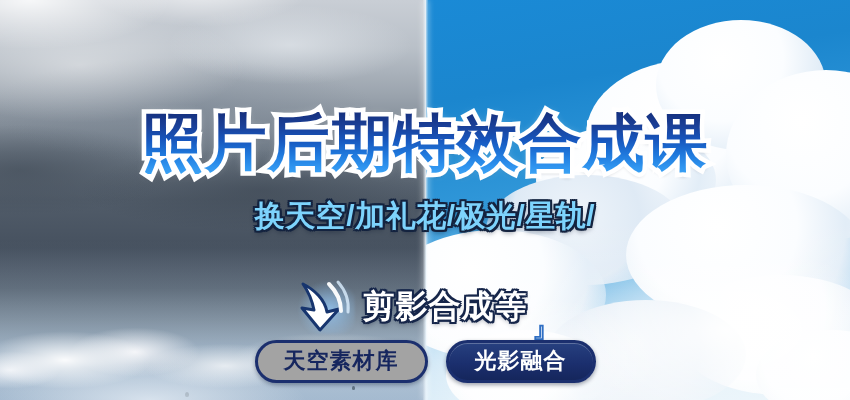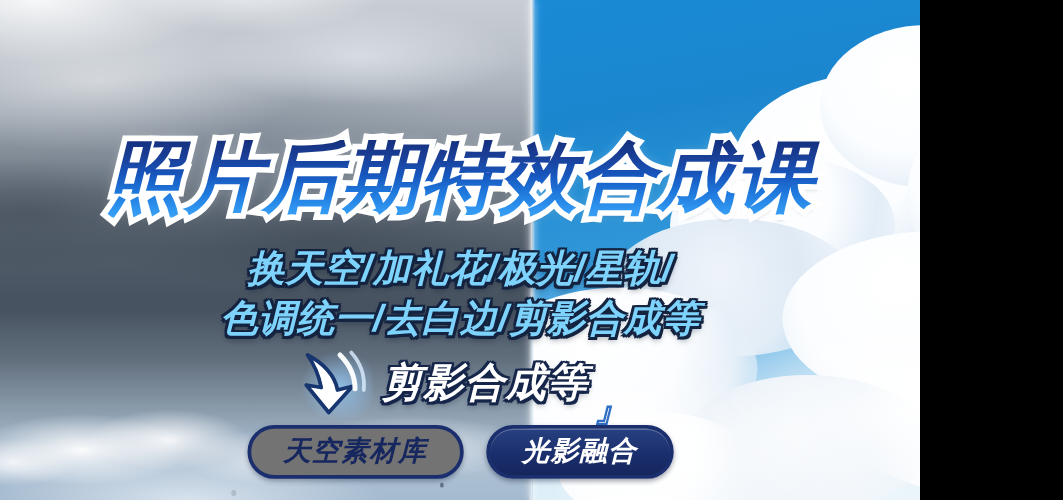--- a/index.html
+++ b/index.html
@@ -1,26 +1,25 @@
 <!DOCTYPE html>
 <html><head>
 <meta charset="utf-8">
 <style>
   html, body {
     margin: 0; padding: 0;
     background: #000;
   }
   .banner {
     position: relative;
-    width: 736px;
+    width: 850px;
     height: 400px;
     overflow: hidden;
     font-family: "Liberation Sans", "DejaVu Sans", sans-serif;
     user-select: none;
-    font-style: italic;
   }
 
   
   .sky-left {
     position: absolute;
     left: 0; top: 0;
     width: 426px; height: 400px;
     overflow: hidden;
     background: linear-gradient(to bottom,
         #c9ced5 0%,
@@ -227,21 +226,21 @@
   .badge {
     font-size: 22px;
     font-weight: bold;
     letter-spacing: 1px;
     padding: 6px 26px 8px;
     border-radius: 999px;
     line-height: 1.05;
     white-space: nowrap;
   }
   .badge.light {
-    background: #737373;
+    background: #a3a3a3;
     color: #16265e;
     border: 3px solid #1b2f6e;
     box-shadow: 0 2px 4px rgba(10,20,45,.35);
   }
   .badge.dark {
     background: linear-gradient(to bottom, #27407f 0%, #1b2f6e 55%, #152category 100%);
     background: linear-gradient(to bottom, #27407f 0%, #1b2f6e 55%, #15265c 100%);
     color: #ffffff;
     border: 3px solid #1b2f6e;
     box-shadow: 0 2px 4px rgba(10,20,45,.4), inset 0 1px 0 rgba(255,255,255,.25);
@@ -274,21 +273,20 @@
 
   <div class="seam"></div>
 
   <div class="content">
 
     <div class="main-title-stroke">照片后期特效合成课</div>
     <div class="main-title">照片后期特效合成课</div>
 
     <div class="sub-lines">
       <div>换天空/加礼花/极光/星轨/</div>
-      <div>色调统一/去白边/剪影合成等</div>
     </div>
 
     <div class="onekey-row">
       <div class="arrow-wrap">
         <div class="arrow-glow"></div>
         <svg class="arrow-svg" width="68" height="58" viewBox="0 0 68 58" aria-hidden="true">
           <path d="M14 6 C26 12, 36 22, 38 34 L50 31 L31 52 L13 30 L25 32 C23 22, 19 13, 14 6 Z" fill="#ffffff" stroke="#17356e" stroke-width="3" stroke-linejoin="round"></path>
           <path d="M40 6 C48 14, 52 24, 52 33" fill="none" stroke="#ffffff" stroke-width="4" stroke-linecap="round" opacity=".95"></path>
           <path d="M49 4 C57 13, 60 24, 59 34" fill="none" stroke="#dcefff" stroke-width="3" stroke-linecap="round" opacity=".8"></path>
         </svg>

